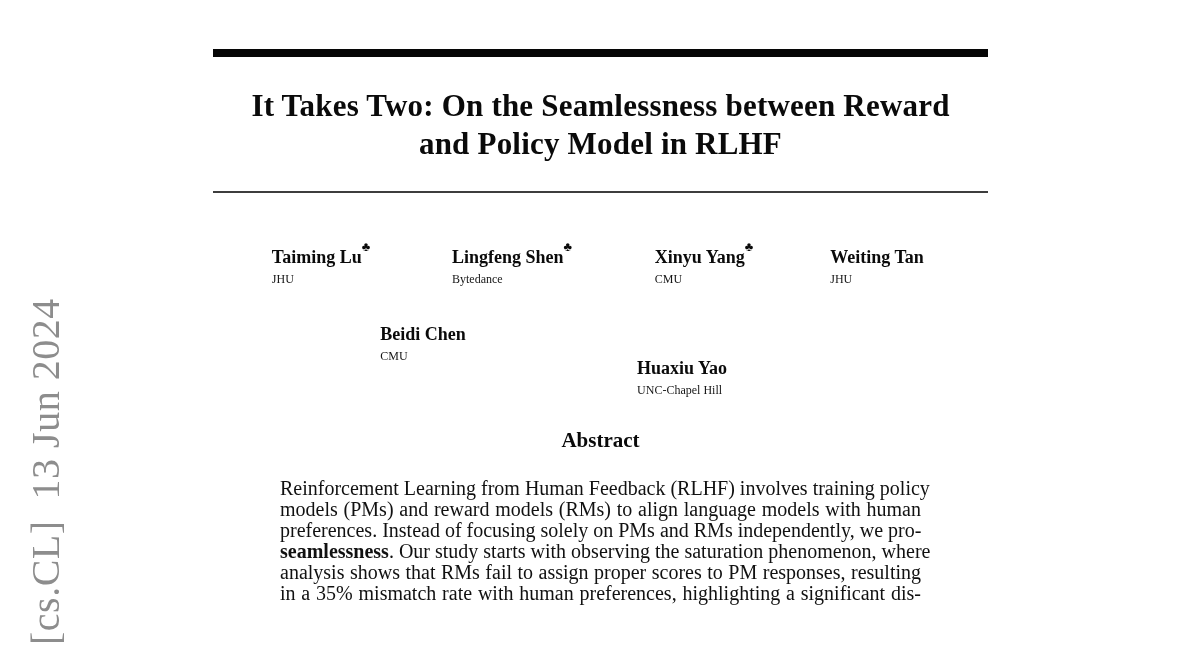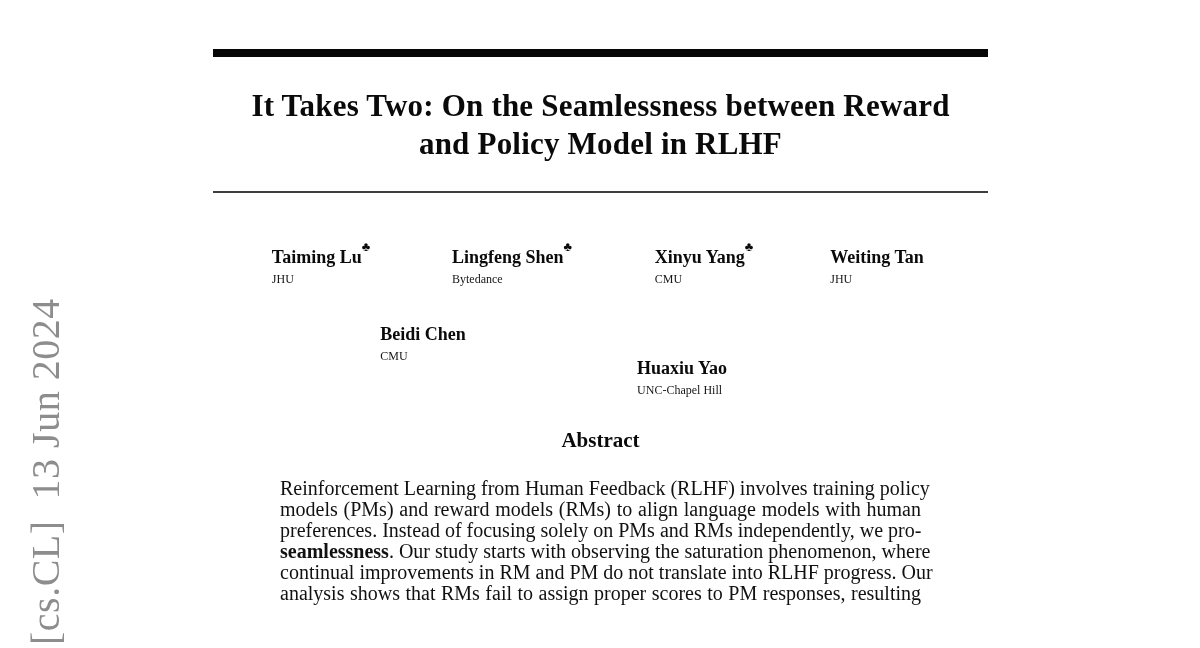--- a/index.html
+++ b/index.html
@@ -164,19 +164,19 @@
       </div>
     </div>
 
   <div class="abs-heading">Abstract</div>
 
   <div class="abs-body" id="abstract-body">
       <div class="abs-line"><span>Reinforcement Learning from Human Feedback (RLHF) involves training policy</span></div>
       <div class="abs-line"><span>models (PMs) and reward models (RMs) to align language models with human</span></div>
       <div class="abs-line"><span>preferences. Instead of focusing solely on PMs and RMs independently, we pro-</span></div>
       <div class="abs-line"><span class="b">seamlessness</span><span>. Our study starts with observing the saturation phenomenon, where</span></div>
-      <div class="abs-line"><span>continual improvements in RM and PM do not translate into RLHF progress. Our</span></div>
       <div class="abs-line"><span>analysis shows that RMs fail to assign proper scores to PM responses, resulting</span></div>
+      <div class="abs-line"><span>in a 35% mismatch rate with human preferences, highlighting a significant dis-</span></div>
     </div>
 
   <div class="watermark" style="color: rgb(141, 141, 141);">[cs.CL]  13 Jun 2024</div>
 
 </div>
 
 </body></html>

